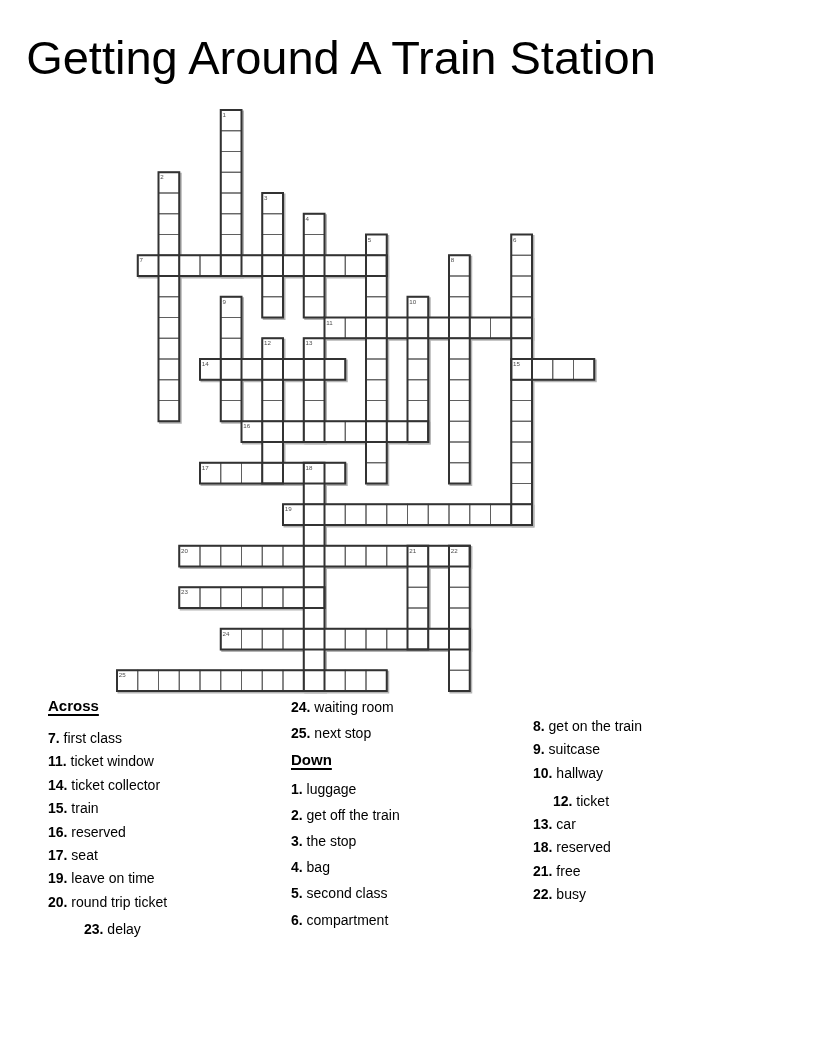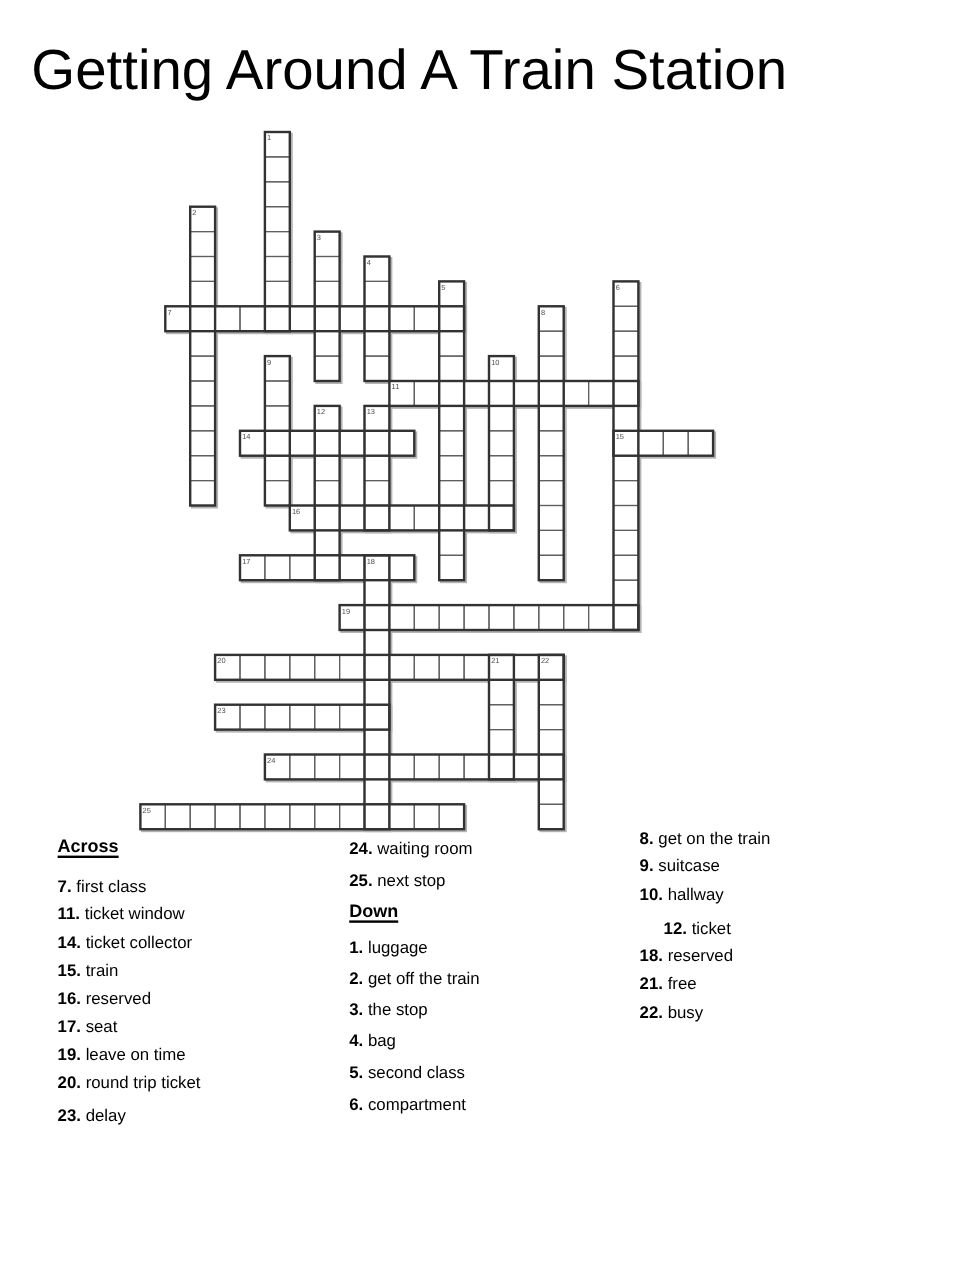--- a/index.html
+++ b/index.html
@@ -8,21 +8,21 @@
     font-family:"Liberation Sans",sans-serif;overflow:hidden;
   }
   .title{
     position:absolute;top:34px;left:0;width:682px;text-align:center;
     font-size:47px;line-height:1;color:#000;white-space:nowrap;
   }
   #gridsvg{position:absolute;left:0;top:0;}
   .clue-col{position:absolute;width:250px;}
   .c0{left:48px;top:697px;}
   .c1{left:291px;top:699px;}
-  .c2{left:533px;top:690px;}
+  .c2{left:533px;top:718px;}
   .clue-header{
     font-size:15px;font-weight:bold;color:#000;
     text-decoration:underline;text-decoration-thickness:2px;text-underline-offset:3px;
     white-space:nowrap;
   }
   .c0 .clue-header{height:33px;}
   .c1 .clue-header{height:26.2px;}
   .clue-line{font-size:14px;color:#000;white-space:nowrap;}
   .c0 .clue-line{height:23.4px;}
   .c1 .clue-line{height:26.2px;}
@@ -572,35 +572,36 @@
     <div class="clue-col c0">
       <div class="clue-header">Across</div>
       <div class="clue-line"><span class="clue-num">7.</span><span> first class</span></div>
       <div class="clue-line"><span class="clue-num">11.</span><span> ticket window</span></div>
       <div class="clue-line"><span class="clue-num">14.</span><span> ticket collector</span></div>
       <div class="clue-line"><span class="clue-num">15.</span><span> train</span></div>
       <div class="clue-line"><span class="clue-num">16.</span><span> reserved</span></div>
       <div class="clue-line"><span class="clue-num">17.</span><span> seat</span></div>
       <div class="clue-line"><span class="clue-num">19.</span><span> leave on time</span></div>
       <div class="clue-line"><span class="clue-num">20.</span><span> round trip ticket</span></div>
-      <div class="clue-line" style="margin-top: 4px;"><span class="clue-num">23.</span><span> delay</span></div>
+      <div class="clue-line" style="margin-top: 4px; margin-left: 36px;"><span class="clue-num">23.</span><span> delay</span></div>
     </div>
     <div class="clue-col c1">
       <div class="clue-line"><span class="clue-num">24.</span><span> waiting room</span></div>
       <div class="clue-line"><span class="clue-num">25.</span><span> next stop</span></div>
       <div class="clue-header">Down</div>
       <div class="clue-line" style="margin-top: 3px;"><span class="clue-num">1.</span><span> luggage</span></div>
       <div class="clue-line"><span class="clue-num">2.</span><span> get off the train</span></div>
       <div class="clue-line"><span class="clue-num">3.</span><span> the stop</span></div>
       <div class="clue-line"><span class="clue-num">4.</span><span> bag</span></div>
       <div class="clue-line"><span class="clue-num">5.</span><span> second class</span></div>
       <div class="clue-line"><span class="clue-num">6.</span><span> compartment</span></div>
     </div>
     <div class="clue-col c2">
       <div class="clue-line"><span class="clue-num">8.</span><span> get on the train</span></div>
       <div class="clue-line"><span class="clue-num">9.</span><span> suitcase</span></div>
       <div class="clue-line"><span class="clue-num">10.</span><span> hallway</span></div>
       <div class="clue-line" style="margin-top: 4.5px; margin-left: 20px;"><span class="clue-num">12.</span><span> ticket</span></div>
+      <div class="clue-line"><span class="clue-num">13.</span><span> car</span></div>
       <div class="clue-line"><span class="clue-num">18.</span><span> reserved</span></div>
       <div class="clue-line"><span class="clue-num">21.</span><span> free</span></div>
       <div class="clue-line"><span class="clue-num">22.</span><span> busy</span></div>
     </div>
   </div>
 
 </body></html>

